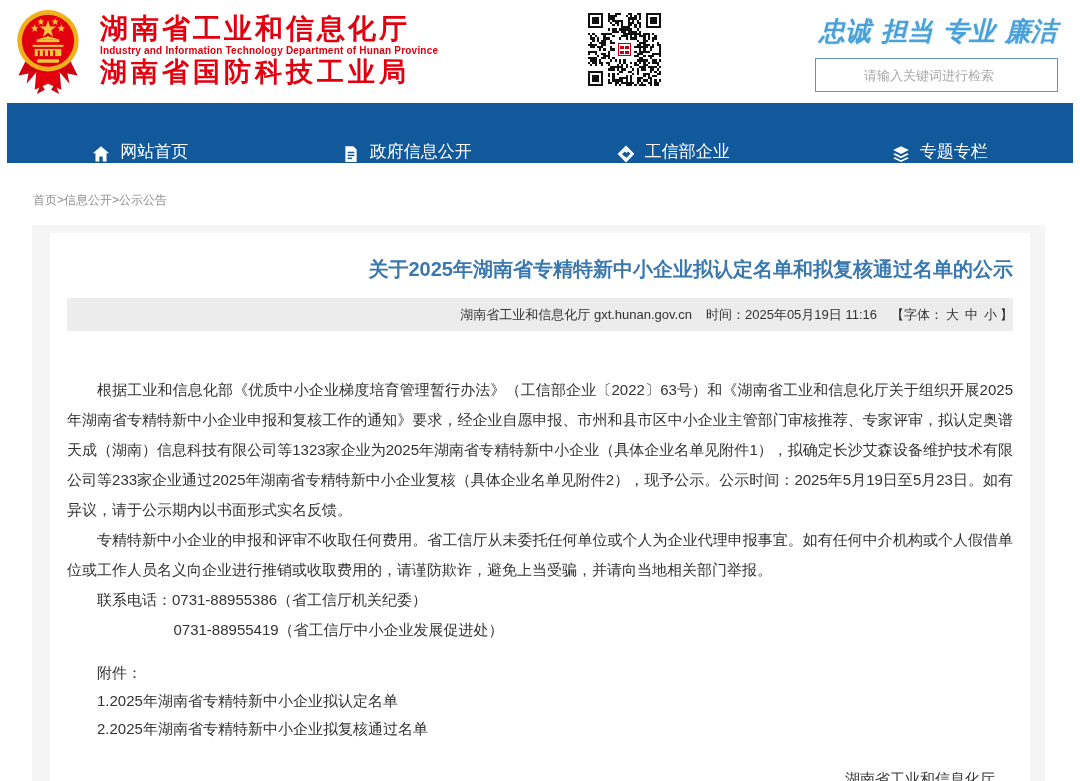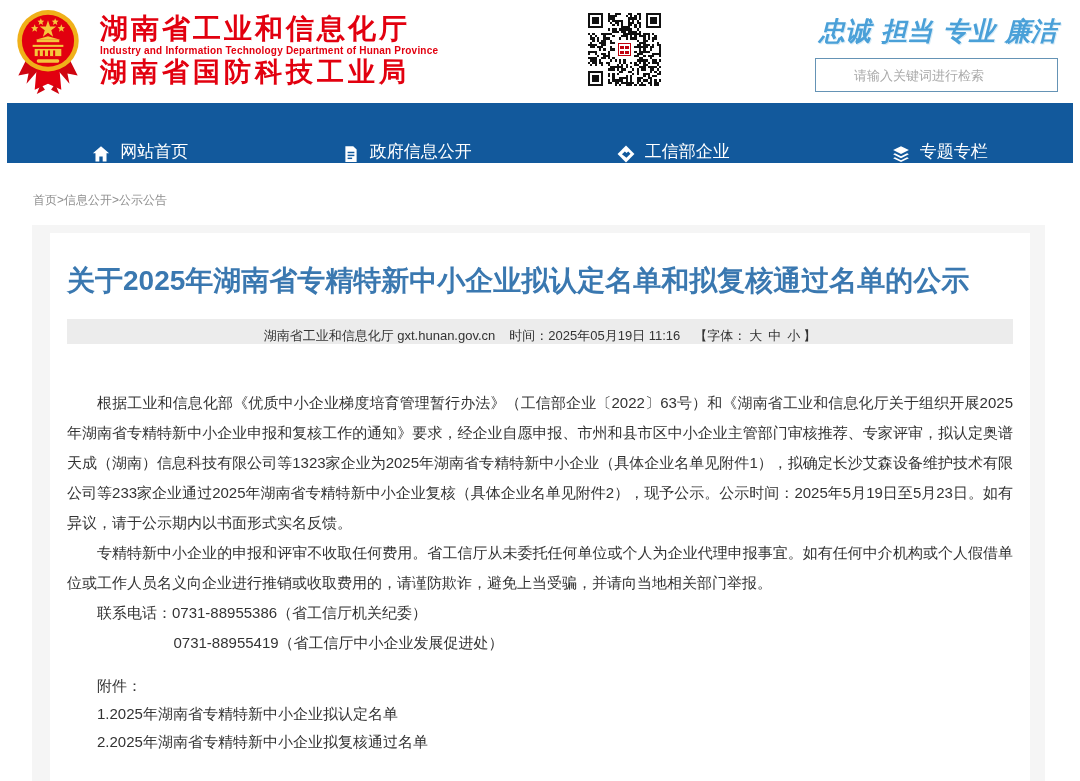--- a/index.html
+++ b/index.html
@@ -13,44 +13,44 @@
   .org-cn { font-size:28px; font-weight:bold; letter-spacing:3px; line-height:30px; }
   .org-en { font-size:10px; line-height:14px; letter-spacing:0.2px; font-weight:bold; }
   .org-sub { font-size:27px; font-weight:bold; letter-spacing:4px; line-height:29px; }
   .qr-box { position:absolute; left:588px; top:13px; width:73px; height:73px; }
   .header-right { position:absolute; right:19px; top:14px; width:246px; }
   .slogan { display:flex; justify-content:space-between; width:238px; margin-left:4px;
     color:#4aa0d8; font-size:26px; font-weight:bold; font-style:italic;
     text-shadow:1px 1px 0 #d9ecf7; }
   .search-box { margin-top:9px; }
   .search-box input { width:243px; height:34px; border:1px solid #6593b5; background:#fff;
-    font-size:13px; color:#555; padding-left:38px; outline:none;
+    font-size:13px; color:#555; padding-left:48px; outline:none;
     font-family:"Liberation Sans","DejaVu Sans",sans-serif; }
   .search-box input::placeholder { color:#a9a9a9; }
 
   
   .main-nav { margin:0 7px; height:60px; background:#12599c; display:flex; }
   .nav-item { flex:1; display:flex; align-items:flex-end; justify-content:center; gap:10px;
     color:#fff; font-size:17px; cursor:pointer; }
   .nav-item svg { width:18px; height:18px; display:block; }
 
   
   .breadcrumb { margin:29px 0 0 33px; font-size:12px; color:#8f8f8f; }
   .breadcrumb span { color:#8f8f8f; }
   .crumb { cursor:pointer; }
 
   
   .panel { margin:16px 35px 0 32px; width:1013px; background:#f5f5f5;
     padding:8px 15px 0 18px; min-height:556px; }
   .card { background:#fff; width:980px; min-height:548px; padding:20px 17px 18px; }
 
-  .article-title { text-align:left; color:#3a78b0; font-size:28px; font-weight:bold;
-    line-height:28px; margin-top:14px; }
-  .meta-bar { margin-top:24px; background:#ececec; height:25px; line-height:33px;
-    text-align:center; font-size:13px; color:#333; }
+  .article-title { text-align:right; color:#3a78b0; font-size:20px; font-weight:bold;
+    line-height:28px; margin-top:2px; }
+  .meta-bar { margin-top:15px; background:#ececec; height:33px; line-height:33px;
+    text-align:right; font-size:13px; color:#333; }
   .meta-bar .sep { display:inline-block; width:14px; }
   .font-size-opt { cursor:pointer; margin:0 3px; }
 
   .article-body { margin-top:44px; font-size:15px; line-height:30px; color:#333;
     text-align:justify; }
   .article-body p.indent { text-indent:2em; }
   .contact-line2 { text-indent:7.1em; }
 
   .attachments { margin-top:14px; font-size:15px; color:#333; }
   .attachments p { line-height:28px; text-indent:2em; }

